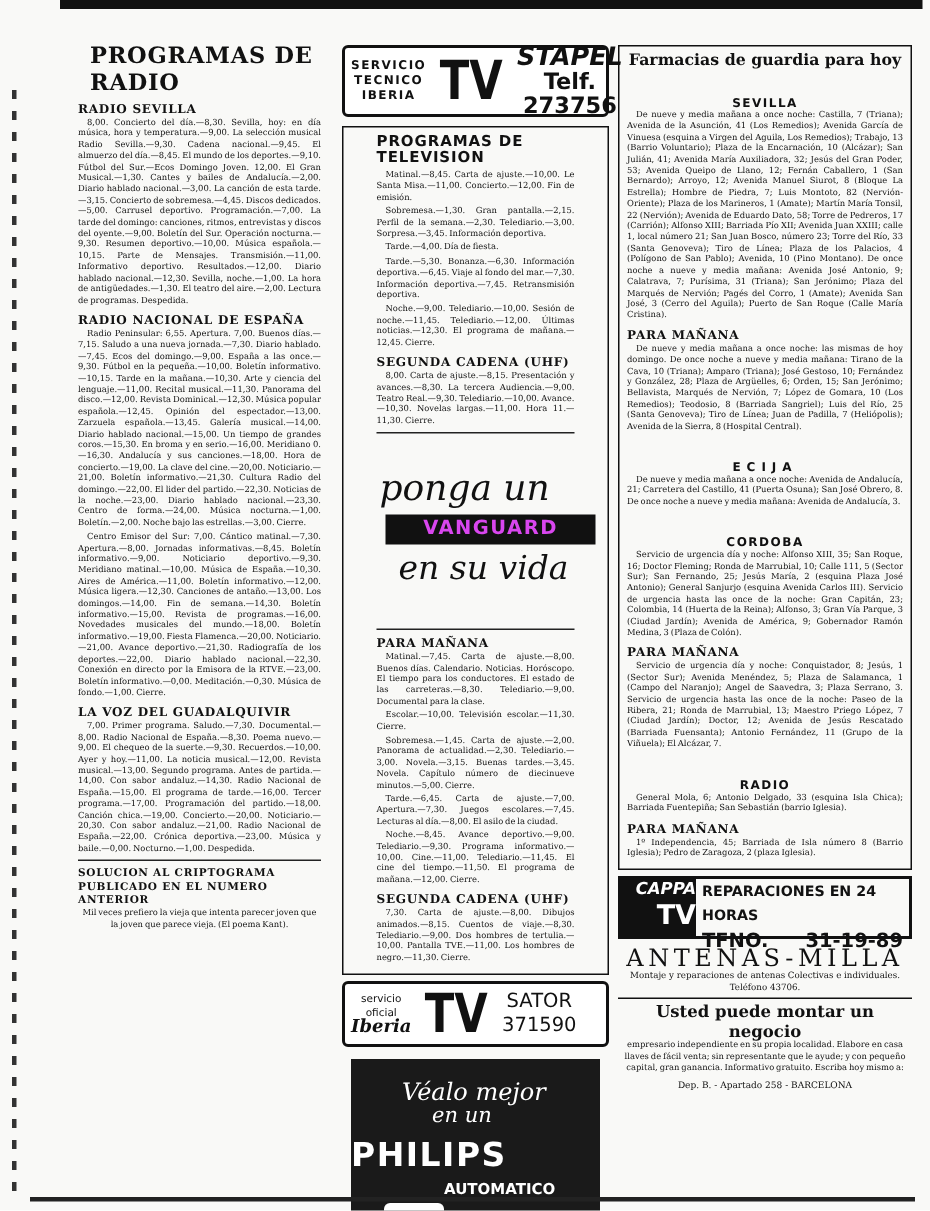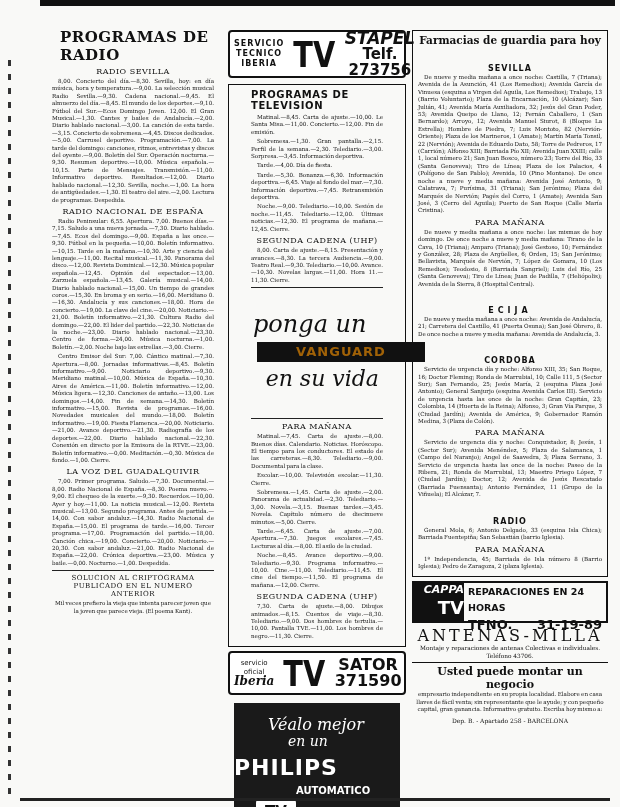--- a/index.html
+++ b/index.html
@@ -6,40 +6,40 @@
   body{width:620px;height:807px;overflow:hidden;position:relative;font-family:"DejaVu Serif",serif;color:#111;}
   .page{position:absolute;left:0;top:0;width:620px;height:807px;background:#f9f9f7;}
   .topbar{position:absolute;top:0;left:40px;width:575px;height:6px;background:#111;}
   .botbar{position:absolute;bottom:6px;left:20px;width:590px;height:3px;background:#222;}
   .leftedge{position:absolute;left:8px;top:60px;width:3px;height:740px;background:repeating-linear-gradient(#333 0 6px,transparent 6px 14px);}
   .col{position:absolute;top:28px;}
   .c1{left:52px;width:162px;}
   .c2{left:228px;width:178px;}
   .c3{left:412px;width:196px;}
   .title1{font-size:15px;font-weight:bold;letter-spacing:0.5px;margin:0 0 2px 8px;font-family:"DejaVu Serif",serif;}
-  .sub{font-size:8px;font-weight:normal;text-align:center;letter-spacing:.5px;margin:3px 0 2px;text-transform:uppercase;}
+  .sub{font-size:8px;font-weight:bold;letter-spacing:.5px;margin:3px 0 2px;text-transform:uppercase;}
   .txt{font-size:5.6px;line-height:7.4px;text-align:justify;margin:0 0 2px;text-indent:6px;word-spacing:-.5px;}
   .rule{height:1px;background:#222;margin:3px 0;}
   .ad{border:2px solid #111;border-radius:4px;background:#fff;position:relative;text-align:center;}
   .stapel{height:44px;display:flex;align-items:center;padding:0 4px;}
   .stapel .l{font-family:"DejaVu Sans",sans-serif;font-weight:bold;font-size:8px;line-height:10px;letter-spacing:1px;}
   .stapel .tv{font-family:"DejaVu Sans",sans-serif;font-weight:bold;font-size:36px;margin:0 4px;transform:scaleX(.8);}
   .stapel .r{font-family:"DejaVu Sans",sans-serif;font-weight:bold;font-size:14px;line-height:16px;}
   .stapel .r .n{font-size:15px;}
   .tvbox{border:1.5px solid #111;padding:4px 22px;margin-top:6px;}
   .tvtitle{font-family:"DejaVu Sans",sans-serif;font-size:10px;font-weight:bold;letter-spacing:.6px;margin-bottom:3px;}
   .vang{margin:22px 0;height:86px;position:relative;}
   .vang .a{font-family:"DejaVu Serif",serif;font-style:italic;font-size:24px;position:absolute;left:2px;top:0;}
-  .vang .b{position:absolute;left:6px;top:32px;width:168px;height:20px;background:#111;color:#a16207;font-family:"DejaVu Sans",sans-serif;font-weight:bold;font-size:13px;text-align:center;line-height:20px;letter-spacing:1px;}
+  .vang .b{position:absolute;left:6px;top:32px;width:140px;height:20px;background:#111;color:#d946ef;font-family:"DejaVu Sans",sans-serif;font-weight:bold;font-size:13px;text-align:center;line-height:20px;letter-spacing:1px;}
   .vang .c{font-family:"DejaVu Serif",serif;font-style:italic;font-size:22px;position:absolute;right:4px;top:56px;}
   .sator{height:40px;display:flex;align-items:center;padding:0 4px;margin-top:4px;}
   .sator .l{font-family:"DejaVu Sans",sans-serif;font-size:7px;line-height:9px;}
   .sator .l b{font-family:"DejaVu Serif",serif;font-style:italic;font-size:12px;}
   .sator .tv{font-family:"DejaVu Sans",sans-serif;font-weight:bold;font-size:36px;margin:0 4px;transform:scaleX(.8);}
-  .sator .r{font-family:"DejaVu Sans",sans-serif;font-weight:bold;font-size:16px;line-height:16px;}
+  .sator .r{font-family:"DejaVu Sans",sans-serif;font-weight:normal;font-size:13px;line-height:16px;}
   .philips{margin:8px 6px 0 6px;height:130px;background:#1a1a1a;color:#fff;position:relative;}
   .philips .s1{position:absolute;left:34px;top:12px;font-family:"DejaVu Serif",serif;font-style:italic;font-size:16px;}
   .philips .s2{position:absolute;left:54px;top:30px;font-family:"DejaVu Serif",serif;font-style:italic;font-size:14px;}
   .philips .s3{position:absolute;left:0;top:52px;font-family:"DejaVu Sans",sans-serif;font-weight:bold;font-size:22px;letter-spacing:1px;}
   .philips .s4{position:absolute;left:62px;top:82px;font-family:"DejaVu Sans",sans-serif;font-weight:bold;font-size:10px;}
   .philips .s5{position:absolute;left:22px;top:96px;width:40px;height:26px;background:#fff;color:#111;font-family:"DejaVu Sans",sans-serif;font-weight:bold;font-size:15px;text-align:center;line-height:26px;border-radius:4px;}
   .farm{border:1.5px solid #111;padding:3px 5px 4px;}
   .farmtitle{font-family:"DejaVu Serif",serif;font-weight:bold;font-size:10.5px;text-align:center;}
   .city{font-family:"DejaVu Sans",sans-serif;font-weight:bold;font-size:8px;text-align:center;margin:18px 0 1px;letter-spacing:1px;}
   .cappa{border:2px solid #111;height:38px;display:flex;align-items:stretch;margin-top:4px;}

